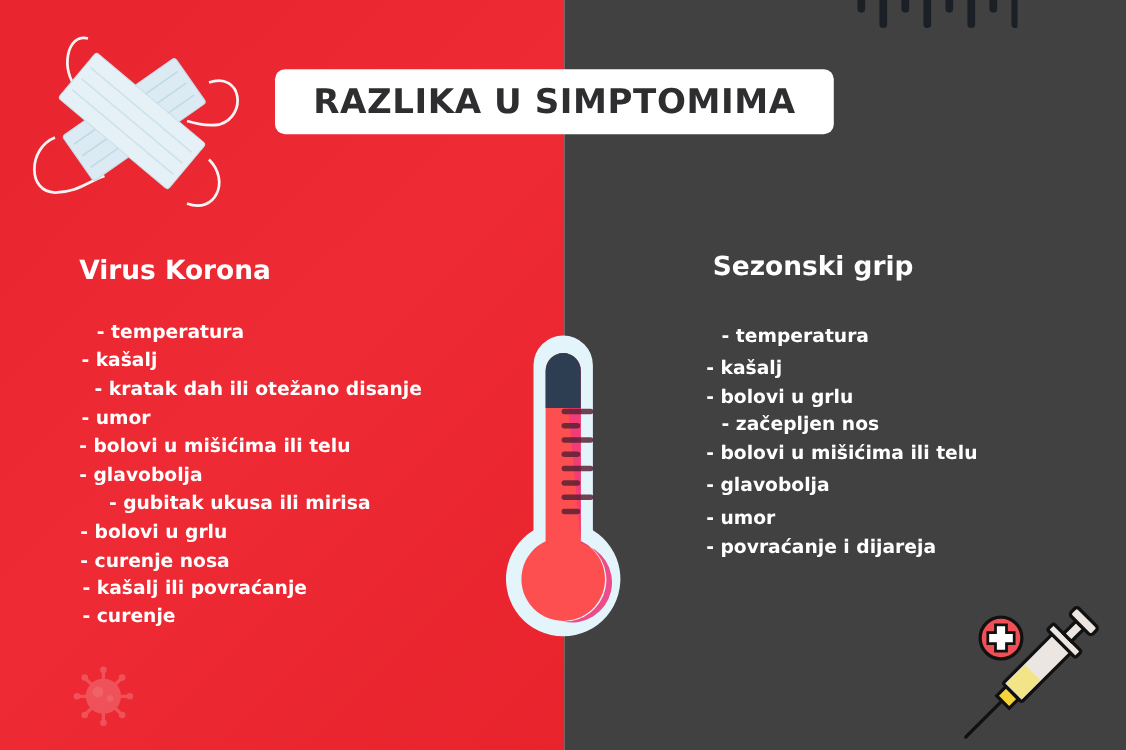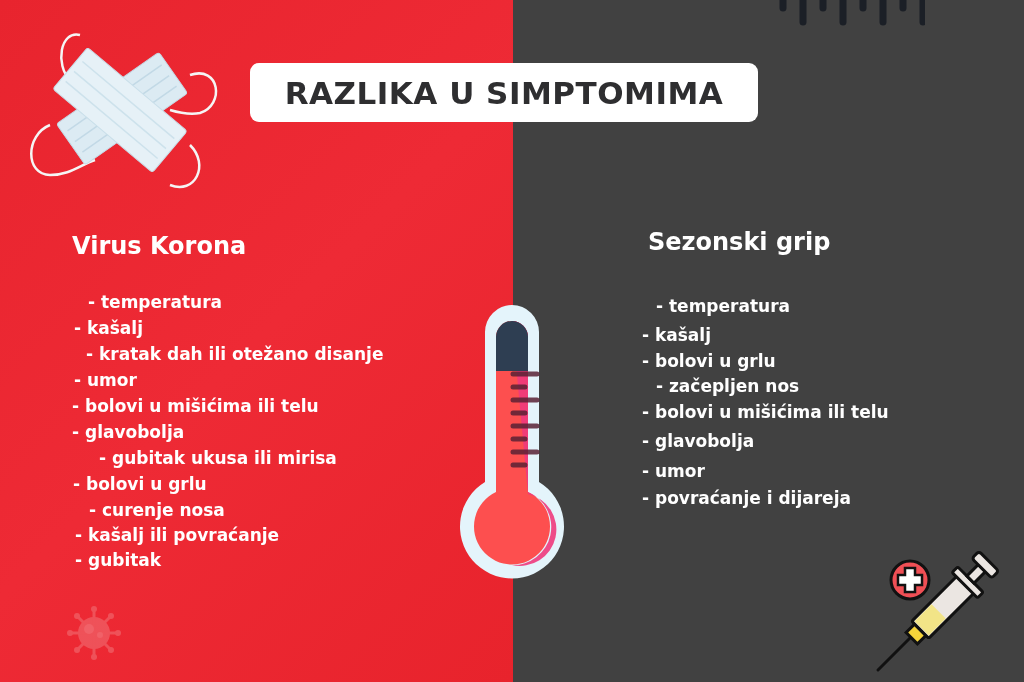--- a/index.html
+++ b/index.html
@@ -72,23 +72,23 @@
 <div class="col-title left-title">Virus Korona</div>
 <ul class="list" style="left:72px; top:292px;">
   <li style="top:0px;">- temperatura</li>
   <li style="top:26px; left:2px;">- kašalj</li>
   <li style="top:52px; left:14px;">- kratak dah ili otežano disanje</li>
   <li style="top:78px; left:2px;">- umor</li>
   <li style="top:104px; left:0px;">- bolovi u mišićima ili telu</li>
   <li style="top:130px; left:0px;">- glavobolja</li>
   <li style="top:156px; left:6px;margin-left:21px;">- gubitak ukusa ili mirisa</li>
   <li style="top:182px; left:1px;">- bolovi u grlu</li>
-  <li style="top:208px; left:1px;margin-left:16px;">- curenje nosa</li>
+  <li style="top:208px; left:1px;">- curenje nosa</li>
   <li style="top:233px; left:3px;">- kašalj ili povraćanje</li>
-  <li style="top:258px; left:3px;">- gubitak</li>
+  <li style="top:258px; left:3px;">- curenje</li>
 </ul>
 
 <div class="col-title right-title">Sezonski grip</div>
 <ul class="list" style="left:640px; top:296px;">
   <li style="top:0px;">- temperatura</li>
   <li style="top:29px; left:2px;">- kašalj</li>
   <li style="top:55px; left:2px;">- bolovi u grlu</li>
   <li style="top:80px; left:16px;">- začepljen nos</li>
   <li style="top:106px; left:2px;">- bolovi u mišićima ili telu</li>
   <li style="top:135px; left:2px;">- glavobolja</li>

